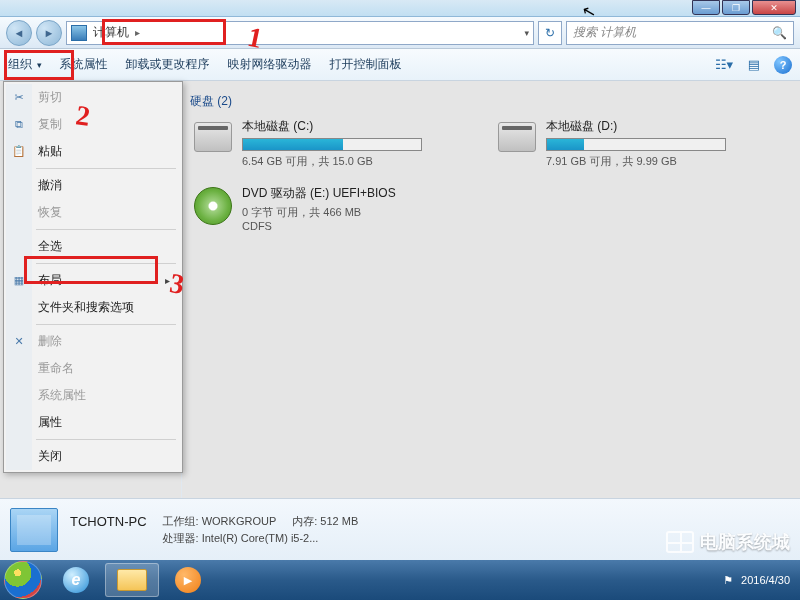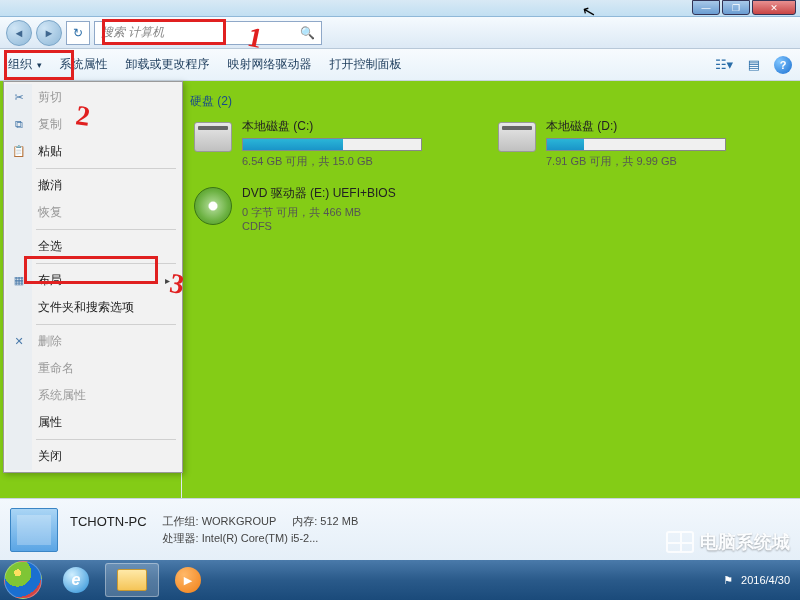--- a/index.html
+++ b/index.html
@@ -27,21 +27,21 @@
 
 
 .toolbar { height: 32px; background: linear-gradient(#f7fbfe, #e8f2fa); display: flex; align-items: center; padding: 0 8px; gap: 18px; border-bottom: 1px solid #c8d4e0; font-size: 12px; }
 .tool-item { color: #1a3a5a; cursor: pointer; display: flex; align-items: center; gap: 3px; }
 .tool-item.drop::after { content: "▾"; font-size: 9px; margin-left: 2px; }
 .tool-right { margin-left: auto; display: flex; gap: 10px; align-items: center; }
 .tool-icon { width: 20px; height: 18px; display: flex; align-items: center; justify-content: center; color: #2a6da8; font-size: 13px; }
 .help-icon { width: 18px; height: 18px; border-radius: 50%; background: radial-gradient(circle at 30% 30%, #7fc5ff, #1a6fd0); color: #fff; display: flex; align-items: center; justify-content: center; font-size: 11px; font-weight: bold; }
 
 
-.content { position: absolute; top: 81px; left: 0; right: 0; bottom: 102px; background: #84cc16; display: flex; }
+.content { position: absolute; top: 81px; left: 0; right: 0; bottom: 102px; background: #e5e5e5; display: flex; }
 .sidebar-area { width: 182px; border-right: 1px solid #e0e8f0; }
 .main-area { flex: 1; padding: 8px 12px; overflow: auto; }
 
 .section-head { font-size: 12px; color: #1a4a8a; margin: 4px 0 8px; }
 .drives { display: flex; gap: 44px; flex-wrap: wrap; margin-bottom: 16px; }
 .drive { display: flex; gap: 10px; width: 260px; }
 .drive-icon { width: 38px; height: 30px; background: linear-gradient(#e8e8e8, #c0c0c0); border: 1px solid #999; border-radius: 3px; position: relative; margin-top: 4px; }
 .drive-icon::before { content: ""; position: absolute; top: 3px; left: 3px; right: 3px; height: 4px; background: #666; border-radius: 1px; }
 .dvd-icon { width: 38px; height: 38px; border-radius: 50%; background: radial-gradient(circle, #fff 15%, #9ed080 20%, #6ab040 60%, #4a9020); border: 1px solid #3a7515; margin-top: 2px; }
 .drive-info { flex: 1; font-size: 11px; }
@@ -97,20 +97,26 @@
   <div class="win-controls">
     <div class="win-btn win-min">—</div>
     <div class="win-btn win-max">❐</div>
     <div class="win-btn win-close">✕</div>
   </div>
 </div>
 
 <div class="navbar">
   <div class="nav-arrow">◄</div>
   <div class="nav-arrow">►</div>
+  <div class="addr-box">
+    <div class="addr-icon"></div>
+    <span class="addr-text">计算机</span>
+    <span class="addr-arrow">▸</span>
+    <span class="addr-drop">▾</span>
+  </div>
   <div class="refresh-btn">↻</div>
   <div class="search-box">
     <span>搜索 计算机</span>
     <span class="mag">🔍</span>
   </div>
 </div>
 
 <div class="toolbar">
   <div class="tool-item drop">组织</div>
   <div class="tool-item">系统属性</div>

